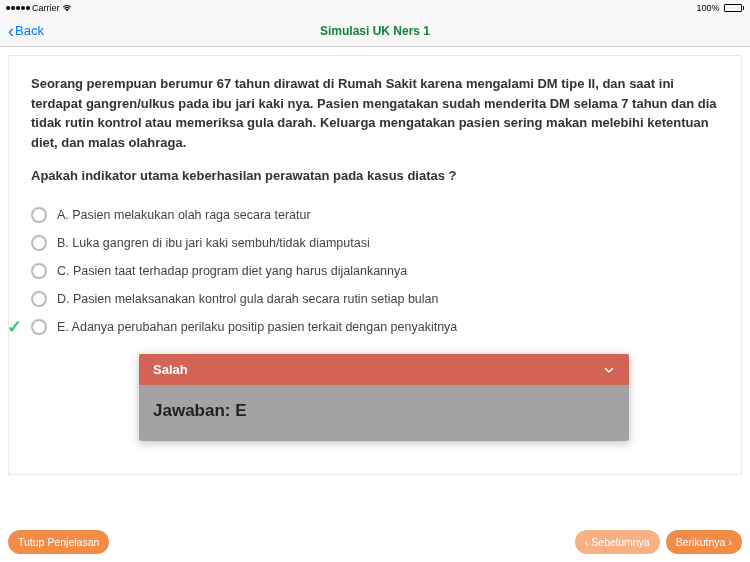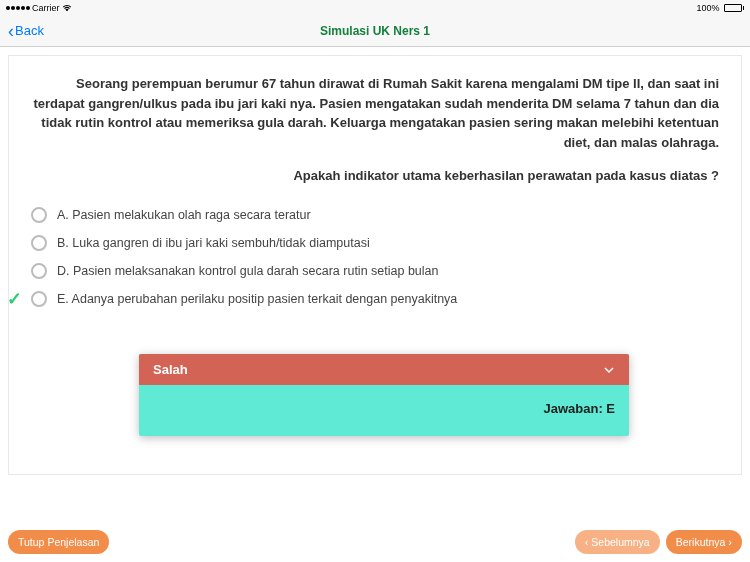--- a/index.html
+++ b/index.html
@@ -53,41 +53,39 @@
 .nav-title {
   position: absolute;
   left: 50%;
   transform: translateX(-50%);
   font-size: 12px;
   font-weight: 600;
   color: #15803d;
 }
 .content-wrap {
   padding: 8px;
-  text-align: right;
 }
 .card {
   border: 1px solid #e8e8e8;
   padding: 18px 22px 30px 22px;
   min-height: 420px;
   position: relative;
 }
 .question-text {
   font-size: 13px;
   font-weight: 700;
   color: #333;
   line-height: 1.5;
   margin-bottom: 16px;
 }
 .question-prompt {
   font-size: 13px;
   font-weight: 700;
   color: #333;
   margin-bottom: 18px;
-  margin-left: 40px;
 }
 .options { position: relative; }
 .option-row {
   display: flex;
   align-items: center;
   padding: 6px 0;
   position: relative;
 }
 .radio {
   width: 16px;
@@ -107,37 +105,37 @@
   color: #2ecc71;
   font-size: 18px;
   font-weight: bold;
 }
 .answer-panel {
   position: absolute;
   left: 130px;
   top: 298px;
   width: 490px;
   box-shadow: 0 2px 10px rgba(0,0,0,0.25);
-  background: #5eead4;
+  background: #a3a3a3;
   border-radius: 2px;
   overflow: hidden;
 }
 .answer-header {
   background: #d26355;
   color: #fff;
   padding: 8px 14px;
   font-size: 13px;
   font-weight: 600;
   display: flex;
   align-items: center;
   justify-content: space-between;
 }
 .answer-body {
   padding: 16px 14px 20px;
-  font-size: 13px;
+  font-size: 17px;
   font-weight: 700;
   color: #222;
 }
 .chevron-down {
   width: 12px;
   height: 12px;
   display: inline-block;
 }
 .footer {
   position: absolute;
@@ -207,20 +205,24 @@
     <div class="question-prompt">Apakah indikator utama keberhasilan perawatan pada kasus diatas ?</div>
 
     <div class="options">
       <div class="option-row">
         <span class="radio"></span>
         <span class="option-label">A. Pasien melakukan olah raga secara teratur</span>
       </div>
       <div class="option-row">
         <span class="radio"></span>
         <span class="option-label">B. Luka gangren di ibu jari kaki sembuh/tidak diamputasi</span>
+      </div>
+      <div class="option-row">
+        <span class="radio"></span>
+        <span class="option-label">C. Pasien taat terhadap program diet yang harus dijalankannya</span>
       </div>
       <div class="option-row">
         <span class="radio"></span>
         <span class="option-label">D. Pasien melaksanakan kontrol gula darah secara rutin setiap bulan</span>
       </div>
       <div class="option-row">
         <span class="check-icon">✓</span>
         <span class="radio"></span>
         <span class="option-label">E. Adanya perubahan perilaku positip pasien terkait dengan penyakitnya</span>
       </div>

